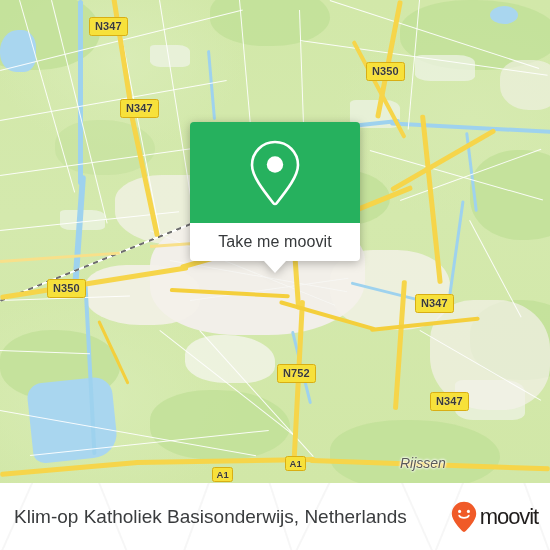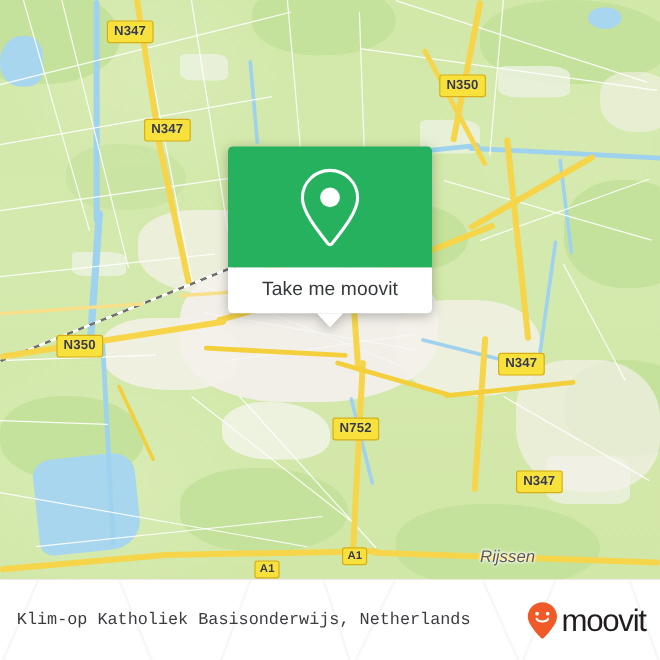--- a/index.html
+++ b/index.html
@@ -11,21 +11,21 @@
     position:relative;
     width:550px;height:550px;
     overflow:hidden;
     background:#fff;
   }
 
   
   .map{
     position:absolute;left:0;top:0;width:550px;height:483px;
     overflow:hidden;
-    background:#f0abfc;
+    background:#7dd3fc;
   }
   
   .map-base{
     position:absolute;inset:0;
     background:
       radial-gradient(ellipse 180px 130px at 120px 60px, #d9ecb6 0%, rgba(217,236,182,0) 70%),
       radial-gradient(ellipse 200px 150px at 470px 120px, #d6eab0 0%, rgba(214,234,176,0) 70%),
       radial-gradient(ellipse 220px 160px at 90px 400px, #d8ecb4 0%, rgba(216,236,180,0) 70%),
       linear-gradient(180deg,#d2e8a9 0%, #d4e9ad 45%, #d1e7a7 100%);
   }
@@ -124,28 +124,28 @@
   }
   .footer-bg{
     position:absolute;inset:0;
     opacity:.55;
   }
   .footer-bg i{
     position:absolute;background:#f0f0f0;width:1.5px;transform-origin:0 0;
   }
   .footer-title{
     position:absolute;left:14px;top:50%;transform:translateY(-50%);
-    font-size:14px;color:#3a3c3e;white-space:nowrap;font-family:Liberation Mono, monospace;
+    font-size:19px;color:#3a3c3e;white-space:nowrap;
   }
   .brand{
     position:absolute;right:12px;top:50%;transform:translateY(-50%);
     display:flex;align-items:center;gap:3px;
   }
   .brand-word{
-    font-size:26px;color:#201d1c;letter-spacing:-1.1px;line-height:1;
+    font-size:22px;color:#201d1c;letter-spacing:-1.1px;line-height:1;
     font-weight:normal;
   }
 </style>
 </head>
 <body>
 
 <div class="screen">
 
   <div class="map">
     <div class="map-base"></div>
@@ -244,21 +244,21 @@
     <div class="oroad" style="left:150px;top:245px;width:90px;height:2.5px;transform:rotate(-4deg);"></div>
     <div class="oroad" style="left:0px;top:260px;width:120px;height:2.5px;transform:rotate(-4deg);"></div>
 
     <div id="shields">
         <div class="shield" style="left: 89px; top: 17px;">N347</div>
         <div class="shield" style="left: 120px; top: 99px;">N347</div>
         <div class="shield" style="left: 366px; top: 62px;">N350</div>
         <div class="shield" style="left: 47px; top: 279px;">N350</div>
         <div class="shield" style="left: 415px; top: 294px;">N347</div>
         <div class="shield" style="left: 430px; top: 392px;">N347</div>
-        <div class="shield" style="left: 277px; top: 348px;">N752</div>
+        <div class="shield" style="left: 277px; top: 364px;">N752</div>
         <div class="shield sm" style="left: 285px; top: 456px;">A1</div>
         <div class="shield sm" style="left: 212px; top: 467px;">A1</div>
       </div>
 
     <div id="places">
         <div class="place-label" style="left: 400px; top: 455px;">Rijssen</div>
       </div>
 
     <div class="callout">
       <div class="callout-head">

